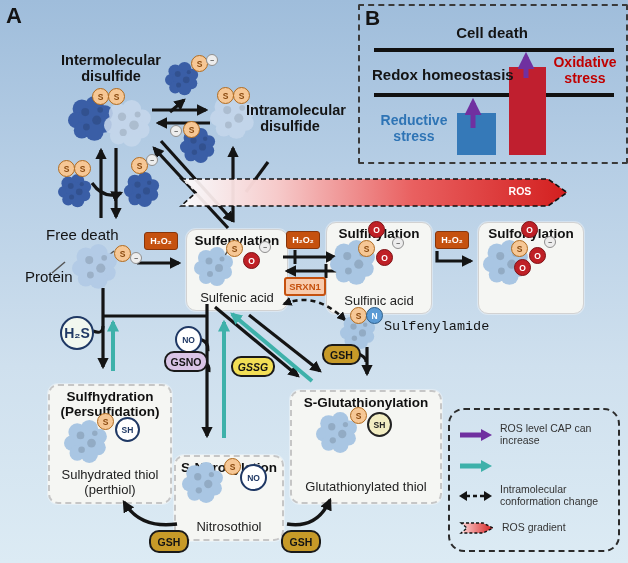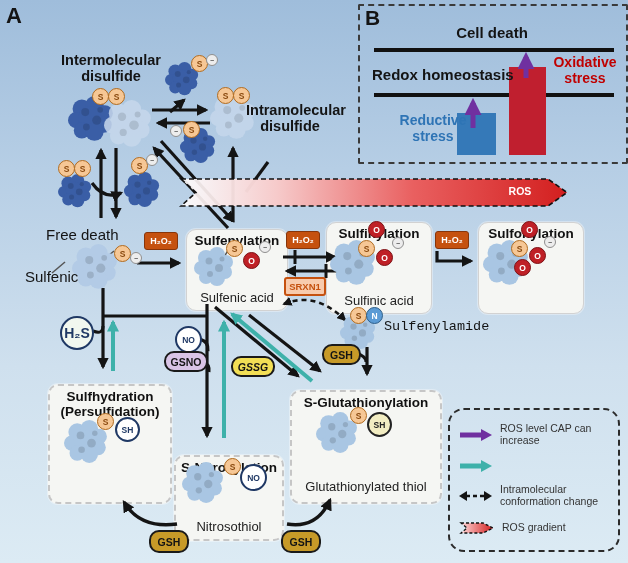--- a/index.html
+++ b/index.html
@@ -51,20 +51,21 @@
   </div>
   <div class="box" style="left:326px;top:215px;width:104px;height:90px;">
     <div class="bt">Sulfinylation</div>
     <div class="bs">Sulfinic acid</div>
   </div>
   <div class="box" style="left:478px;top:215px;width:104px;height:90px;">
     <div class="bt">Sulfonylation</div>
   </div>
   <div class="box dbox" style="left:48px;top:377px;width:120px;height:116px;">
     <div class="bt">Sulfhydration (Persulfidation)</div>
+    <div class="bs">Sulhydrated thiol (perthiol)</div>
   </div>
   <div class="box dbox" style="left:174px;top:448px;width:106px;height:82px;">
     <div class="bt">S-Nitrosylation</div>
     <div class="bs">Nitrosothiol</div>
   </div>
   <div class="box dbox" style="left:290px;top:383px;width:148px;height:110px;">
     <div class="bt">S-Glutathionylation</div>
     <div class="bs" style="bottom:8px;">Glutathionylated thiol</div>
   </div>
 
@@ -179,21 +180,21 @@
     <g stroke="#7030a0" stroke-width="5" fill="none">
       <path d="M473,128 L473,103" marker-end="url(#mp)"></path>
       <path d="M526,78 L526,57" marker-end="url(#mp)"></path>
     </g>
   </svg>
 
   <div class="t b" style="left:6px;top:4px;font-size:22px;">A</div>
   <div class="t b ctr" style="left:50px;top:52px;width:122px;font-size:14.5px;">Intermolecular disulfide</div>
   <div class="t b ctr" style="left:246px;top:102px;width:88px;font-size:14.5px;">Intramolecular disulfide</div>
   <div class="t" style="left:46px;top:227px;font-size:15px;">Free death</div>
-  <div class="t" style="left:25px;top:269px;font-size:15px;">Sulfenic</div>
+  <div class="t" style="left:25px;top:269px;font-size:15px;">Protein</div>
   <div class="t b ctr" style="left:492px;top:186px;width:56px;font-size:10.5px;color:#fff;z-index:5;">ROS</div>
   <div class="t" style="left:384px;top:319px;font-size:13.5px;font-family:Liberation Mono, monospace;">Sulfenylamide</div>
 
   <div class="chip" style="left:144px;top:232px;width:32px;height:16px;">H₂O₂</div>
   <div class="chip" style="left:286px;top:231px;width:32px;height:16px;">H₂O₂</div>
   <div class="chip" style="left:435px;top:231px;width:32px;height:16px;">H₂O₂</div>
   <div class="chip srxn" style="left:284px;top:277px;width:38px;height:15px;">SRXN1</div>
   <div class="circ wc h2sc" style="left:60px;top:316px;">H₂S</div>
   <div class="circ wc noc" style="left:175px;top:326px;">NO</div>
   <div class="oval gsno" style="left:164px;top:351px;width:40px;height:17px;">GSNO</div>
@@ -243,21 +244,21 @@
 
   <div class="circ s" style="left:350px;top:407px;">S</div>
   <div class="circ shy" style="left:367px;top:412px;">SH</div>
 
   <div class="pb">
     <div class="t b" style="left:5px;top:0px;font-size:21px;">B</div>
     <div class="t b ctr" style="left:60px;top:19px;width:144px;font-size:15px;">Cell death</div>
     <div class="pbline" style="left:14px;top:42px;width:240px;"></div>
     <div class="t b" style="left:12px;top:61px;font-size:15px;">Redox homeostasis</div>
     <div class="pbline" style="left:14px;top:87px;width:240px;"></div>
-    <div class="t b ctr" style="left:16px;top:107px;width:76px;font-size:14px;color:#2e74b5;margin-left:19px;">Reductive stress</div>
+    <div class="t b ctr" style="left:16px;top:107px;width:76px;font-size:14px;color:#2e74b5;">Reductive stress</div>
     <div class="bar" style="left:97px;top:107px;width:39px;height:42px;background:#3579b8;"></div>
     <div class="bar" style="left:149px;top:61px;width:37px;height:88px;background:#c01f2f;"></div>
     <div class="t b ctr" style="left:186px;top:49px;width:78px;font-size:14px;color:#c00000;">Oxidative stress</div>
   </div>
 
   <div class="leg">
     <div class="lrow">
       <svg class="licon" width="36" height="16">
         <line x1="2" y1="8" x2="23" y2="8" stroke="#7030a0" stroke-width="5"></line>
         <polygon points="23,2 34,8 23,14" fill="#7030a0"></polygon>

